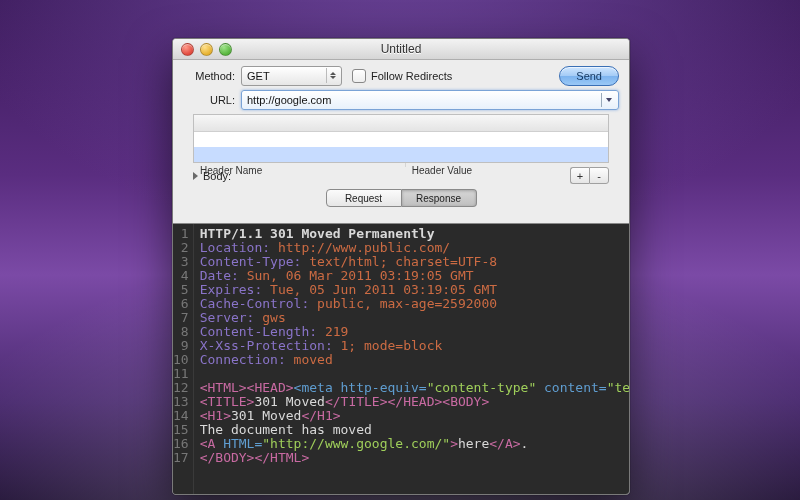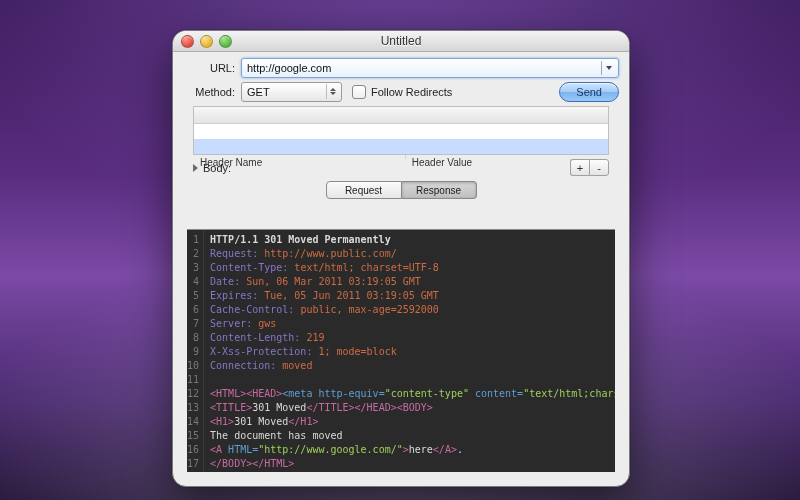--- a/index.html
+++ b/index.html
@@ -16,23 +16,23 @@
       radial-gradient(1px 1px at 60px 40px,#fff 50%,transparent 51%),
       radial-gradient(1px 1px at 120px 300px,#fff 50%,transparent 51%),
       radial-gradient(1px 1px at 700px 80px,#fff 50%,transparent 51%),
       radial-gradient(1px 1px at 740px 430px,#fff 50%,transparent 51%),
       radial-gradient(1px 1px at 80px 460px,#fff 50%,transparent 51%),
       radial-gradient(1px 1px at 30px 200px,#fff 50%,transparent 51%),
       radial-gradient(1px 1px at 770px 260px,#fff 50%,transparent 51%);
     opacity:.6;
   }
   
-  .window{position:absolute;left:172px;top:30px;width:456px;height:455px;
+  .window{position:absolute;left:172px;top:38px;width:456px;height:455px;
     background:#ededed;
-    border:1px solid #7a7a7a;border-radius:14px;
+    border:1px solid #7a7a7a;border-radius:4px;
     box-shadow:0 18px 45px rgba(0,0,0,.55),0 0 0 1px rgba(0,0,0,.1);
     display:flex;flex-direction:column;overflow:hidden;}
   .titlebar{height:20px;flex:none;
     background:linear-gradient(#f3f3f3,#d6d6d6);
     border-bottom:1px solid #aeaeae;
     display:flex;align-items:center;position:relative;}
   .traffic{display:flex;gap:6px;margin-left:8px;}
   .tbtn{width:11px;height:11px;border-radius:50%;border:1px solid rgba(0,0,0,.25);box-shadow:inset 0 1px 1px rgba(255,255,255,.5);}
   .tb-close{background:radial-gradient(circle at 35% 30%,#ff9a8a,#e1493d 70%);}
   .tb-min{background:radial-gradient(circle at 35% 30%,#ffe08a,#e6b12e 70%);}
@@ -73,21 +73,21 @@
   .pm{margin-left:auto;display:flex;}
   .pmbtn{width:18px;height:15px;border:1px solid #a0a0a0;background:linear-gradient(#fdfdfd,#e5e5e5);display:flex;align-items:center;justify-content:center;font-size:11px;color:#333;}
   .pmbtn:first-child{border-radius:3px 0 0 3px;border-right:none;}
   .pmbtn:last-child{border-radius:0 3px 3px 0;}
   
   .tabs{display:flex;justify-content:center;height:18px;margin-bottom:16px;}
   .tab{width:74px;height:16px;border:1px solid #8a8a8a;display:flex;align-items:center;justify-content:center;font-size:10px;color:#222;}
   .tab:first-child{border-radius:4px 0 0 4px;background:linear-gradient(#fbfbfb,#e6e6e6);}
   .tab:last-child{border-radius:0 4px 4px 0;border-left:none;background:linear-gradient(#d7d7d7,#bfbfbf);box-shadow:inset 0 1px 3px rgba(0,0,0,.25);}
   
-  .code{flex:1;margin:14px;background:#2a2a2a;border-top:1px solid #888;display:flex;overflow:hidden;font-family:Menlo,Monaco,Consolas,monospace;font-size:10px;line-height:14px;}
+  .code{flex:1;margin:0;background:#2a2a2a;border-top:1px solid #888;display:flex;overflow:hidden;font-family:Menlo,Monaco,Consolas,monospace;font-size:13px;line-height:14px;}
   .gutter{width:22px;background:#2a2a2a;color:#777;text-align:right;padding:3px 4px 0 0;border-right:1px solid #3a3a3a;}
   .src{flex:1;padding:3px 6px 0;white-space:pre;color:#ccc;}
   .k-prot{color:#d9d9d9;font-weight:bold;}
   .k-head{color:#8a74c9;}
   .k-val{color:#cc6b43;}
   .k-tag{color:#5f9dd0;}
   .k-tag2{color:#c86aa2;}
   .k-str{color:#9fcf5a;}
   .k-txt{color:#d9d9d9;}
 </style>
@@ -101,37 +101,37 @@
       <div class="traffic">
         <div class="tbtn tb-close"></div>
         <div class="tbtn tb-min"></div>
         <div class="tbtn tb-zoom"></div>
       </div>
       <div class="title">Untitled</div>
     </div>
 
     <div class="form">
       <div class="row">
-        <div class="lbl">URL:</div>
-        <div class="combo">
-          <span>http://google.com</span>
-          <span class="arrow"></span>
-        </div>
-      </div>
-      <div class="row">
         <div class="lbl">Method:</div>
         <div class="select">
           <span>GET</span>
           <span class="arrows"></span>
         </div>
         <div class="chk"></div>
         <div class="chklbl">Follow Redirects</div>
         <div class="spacer"></div>
         <div class="sendbtn">
           <span>Send</span>
+        </div>
+      </div>
+      <div class="row">
+        <div class="lbl">URL:</div>
+        <div class="combo">
+          <span>http://google.com</span>
+          <span class="arrow"></span>
         </div>
       </div>
 
       <div class="tablewrap">
         <div class="thead">
           <div class="th">Header Name</div>
           <div class="th">Header Value</div>
         </div>
         <div class="tbody">
           <div class="trow"></div>
@@ -167,21 +167,21 @@
 10
 11
 12
 13
 14
 15
 16
 17
 </div>
       <div class="src" id="src"><span class="k-prot">HTTP/1.1 301 Moved Permanently</span>
-<span class="k-head">Request:</span> <span class="k-val">http://www.public.com/</span>
+<span class="k-head">Location:</span> <span class="k-val">http://www.public.com/</span>
 <span class="k-head">Content-Type:</span> <span class="k-val">text/html; charset=UTF-8</span>
 <span class="k-head">Date:</span> <span class="k-val">Sun, 06 Mar 2011 03:19:05 GMT</span>
 <span class="k-head">Expires:</span> <span class="k-val">Tue, 05 Jun 2011 03:19:05 GMT</span>
 <span class="k-head">Cache-Control:</span> <span class="k-val">public, max-age=2592000</span>
 <span class="k-head">Server:</span> <span class="k-val">gws</span>
 <span class="k-head">Content-Length:</span> <span class="k-val">219</span>
 <span class="k-head">X-Xss-Protection:</span> <span class="k-val">1; mode=block</span>
 <span class="k-head">Connection:</span> <span class="k-val">moved</span>
 
 <span class="k-tag2">&lt;HTML&gt;&lt;HEAD&gt;</span><span class="k-tag">&lt;meta </span><span class="k-tag">http-equiv=</span><span class="k-str">"content-type"</span><span class="k-tag"> content=</span><span class="k-str">"text/html;charset=utf-8"</span>

